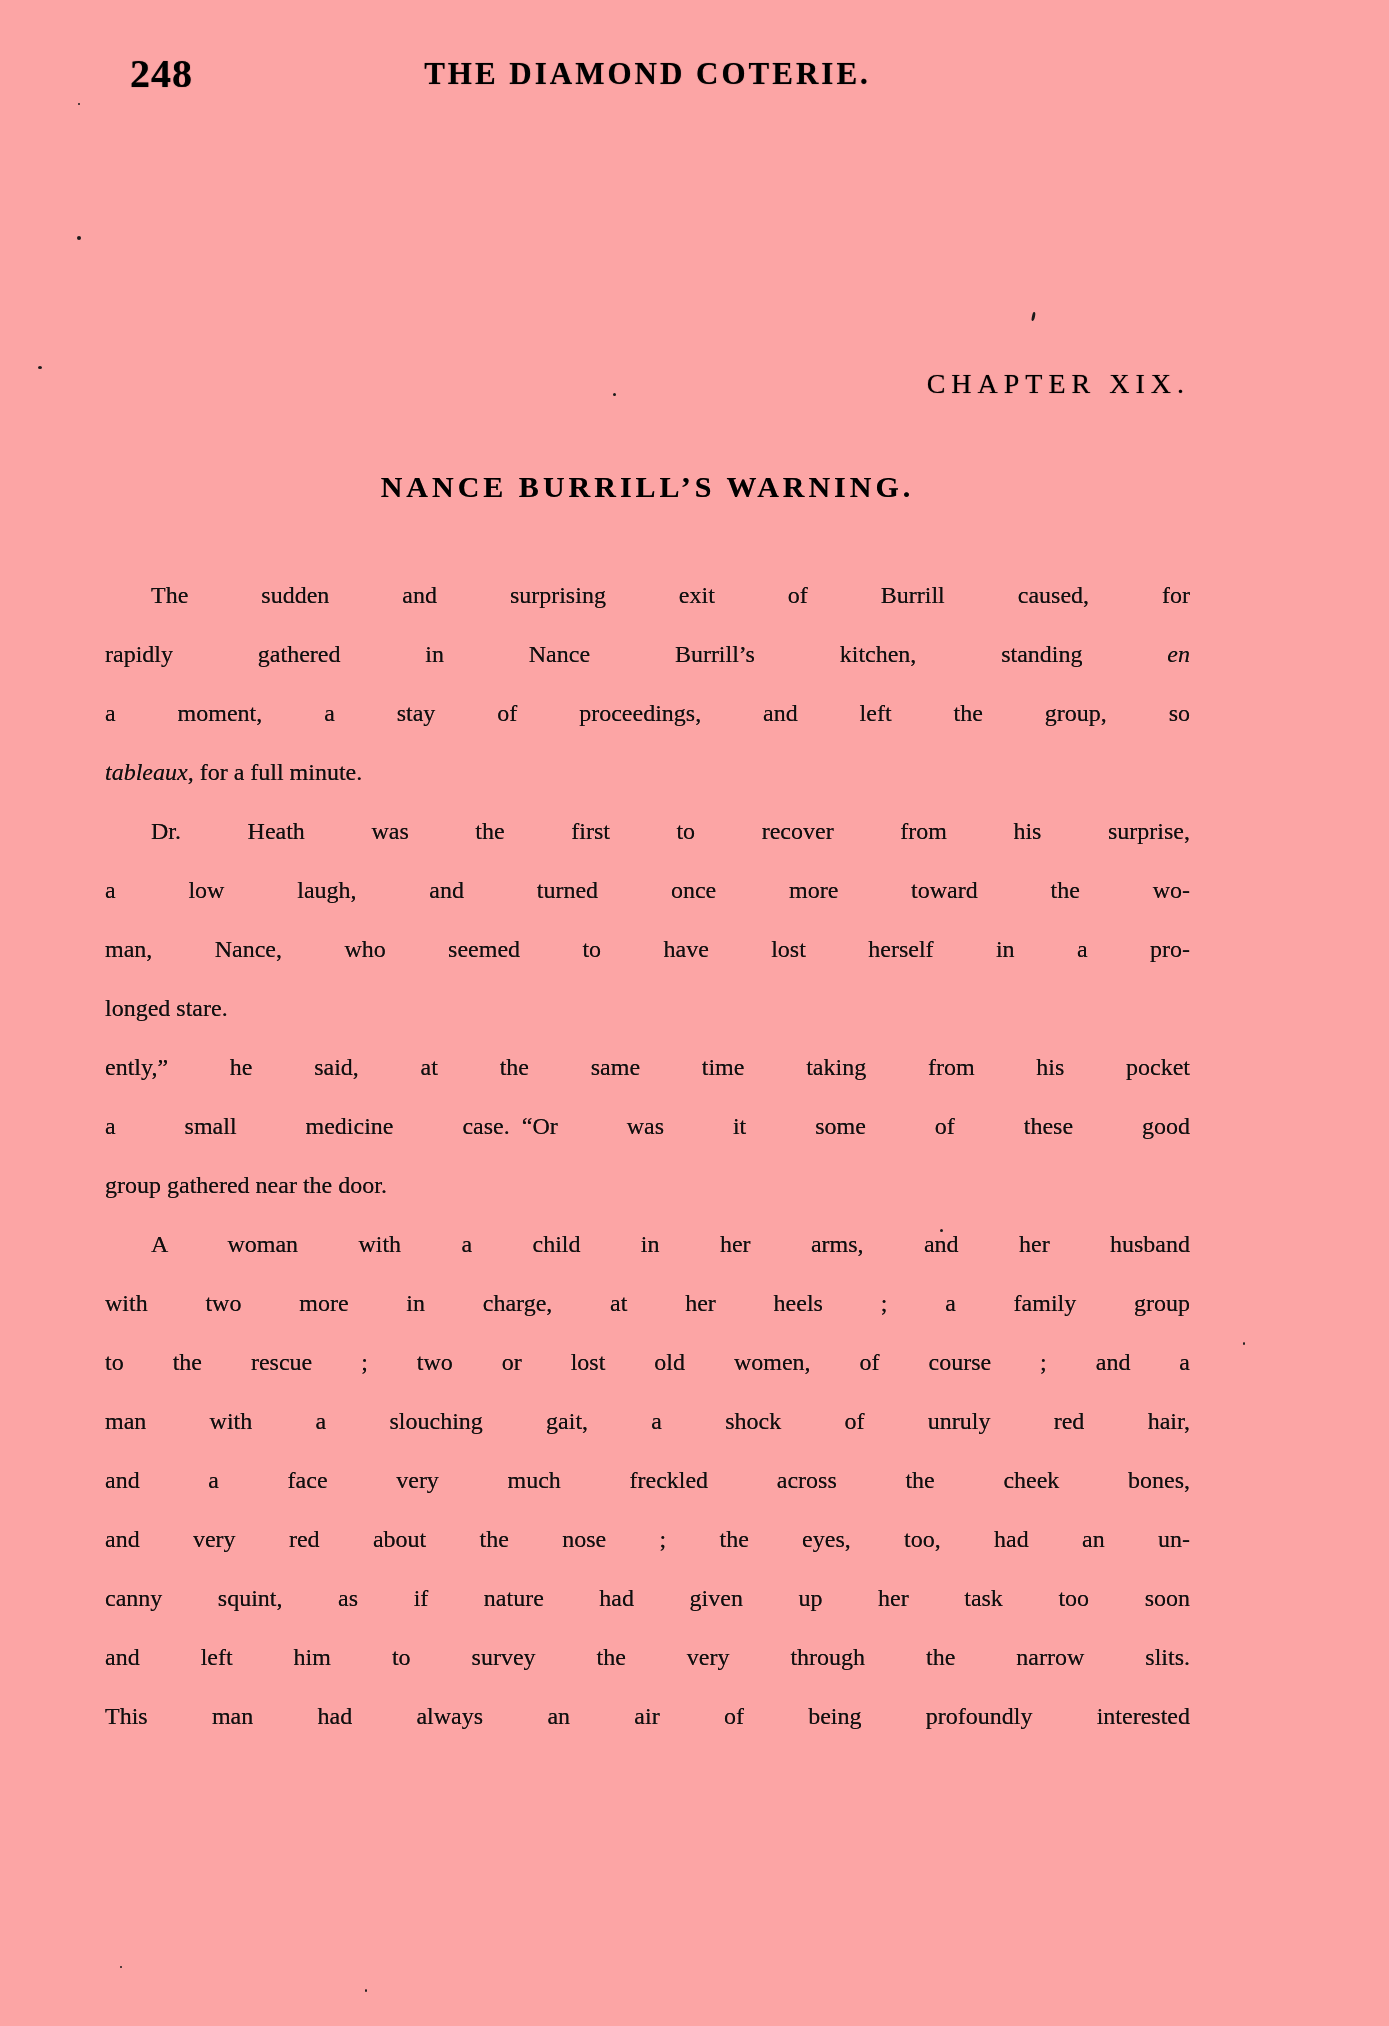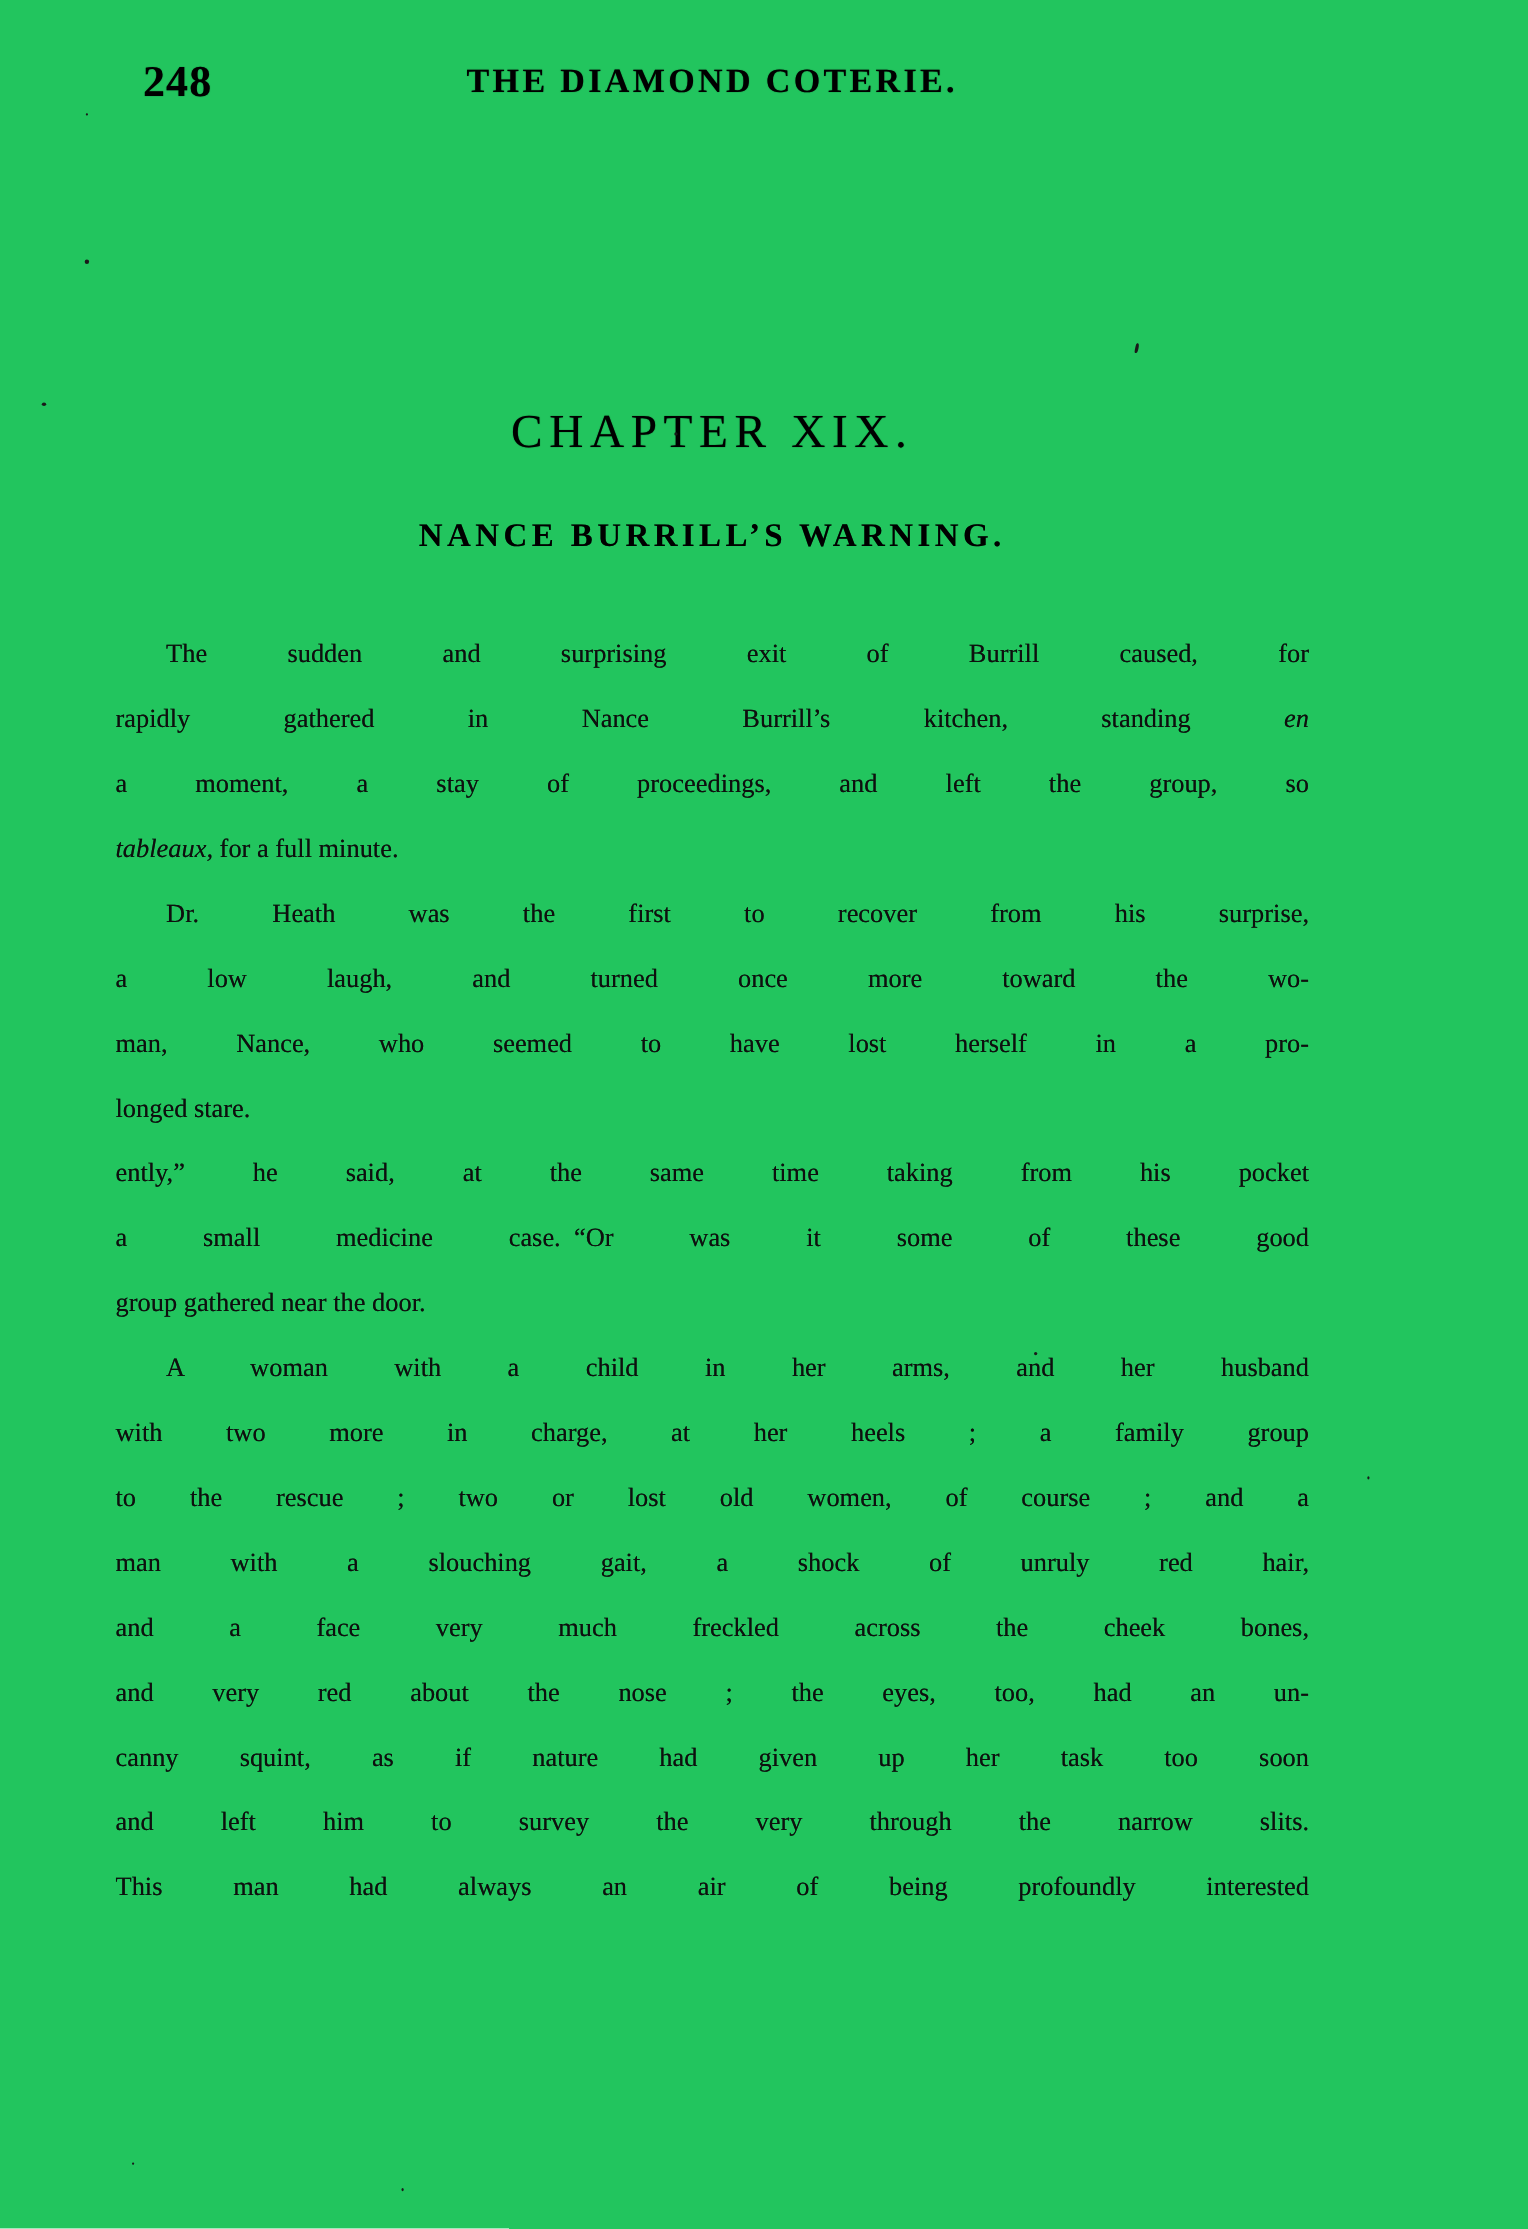--- a/index.html
+++ b/index.html
@@ -4,21 +4,21 @@
 <style>
   html, body {
     margin: 0;
     padding: 0;
     background: #ffffff;
   }
   .page {
     position: relative;
     width: 1389px;
     height: 2026px;
-    background: #22c55e;
+    background: #fca5a5;
     color: #0f0f0f;
     font-family: "Liberation Serif", "DejaVu Serif", serif;
     overflow: hidden;
   }
   
   .running-head {
     position: absolute;
     top: 50px;
     left: 105px;
     width: 1085px;
@@ -45,22 +45,22 @@
     letter-spacing: 3px;
     color: #000;
     text-shadow: 0 0 1px rgba(0,0,0,0.55);
   }
   
   .chapter-heading {
     position: absolute;
     top: 368px;
     left: 105px;
     width: 1085px;
-    text-align: center;
-    font-size: 43px;
+    text-align: right;
+    font-size: 28px;
     letter-spacing: 6px;
     color: #000;
     text-shadow: 0 0 1px rgba(0,0,0,0.6);
   }
   .chapter-subtitle {
     position: absolute;
     top: 470px;
     left: 105px;
     width: 1085px;
     text-align: center;

